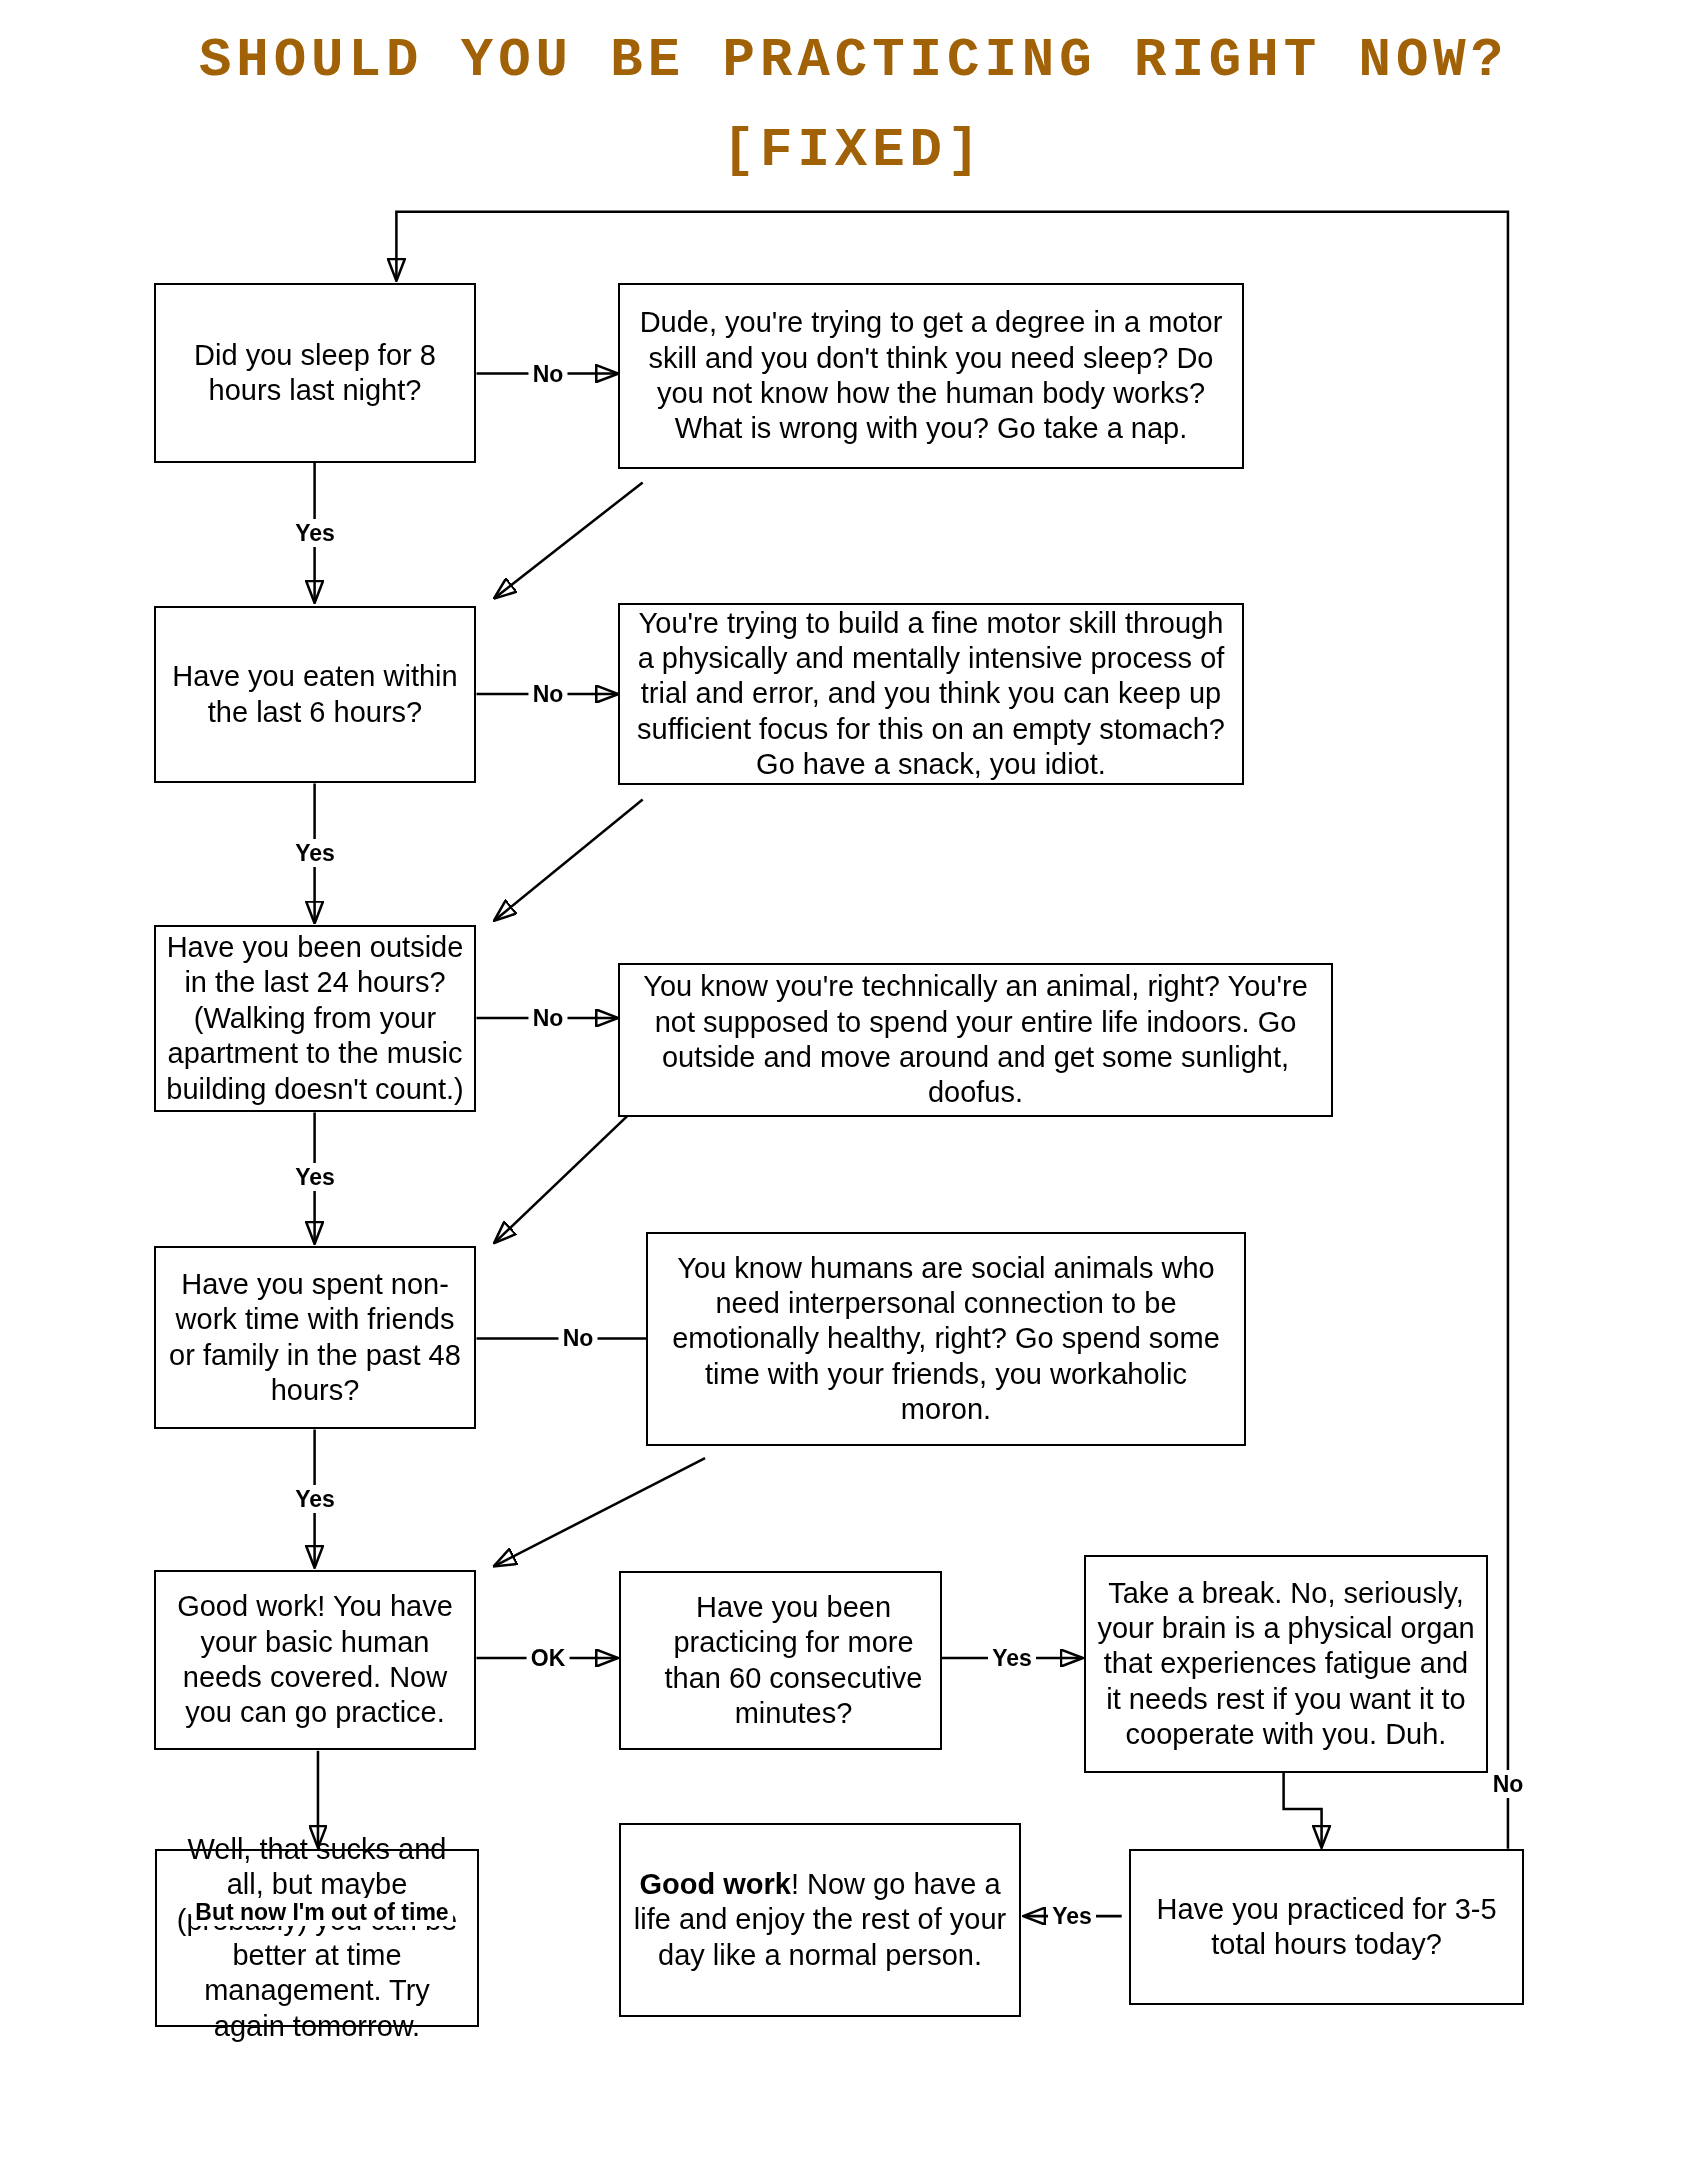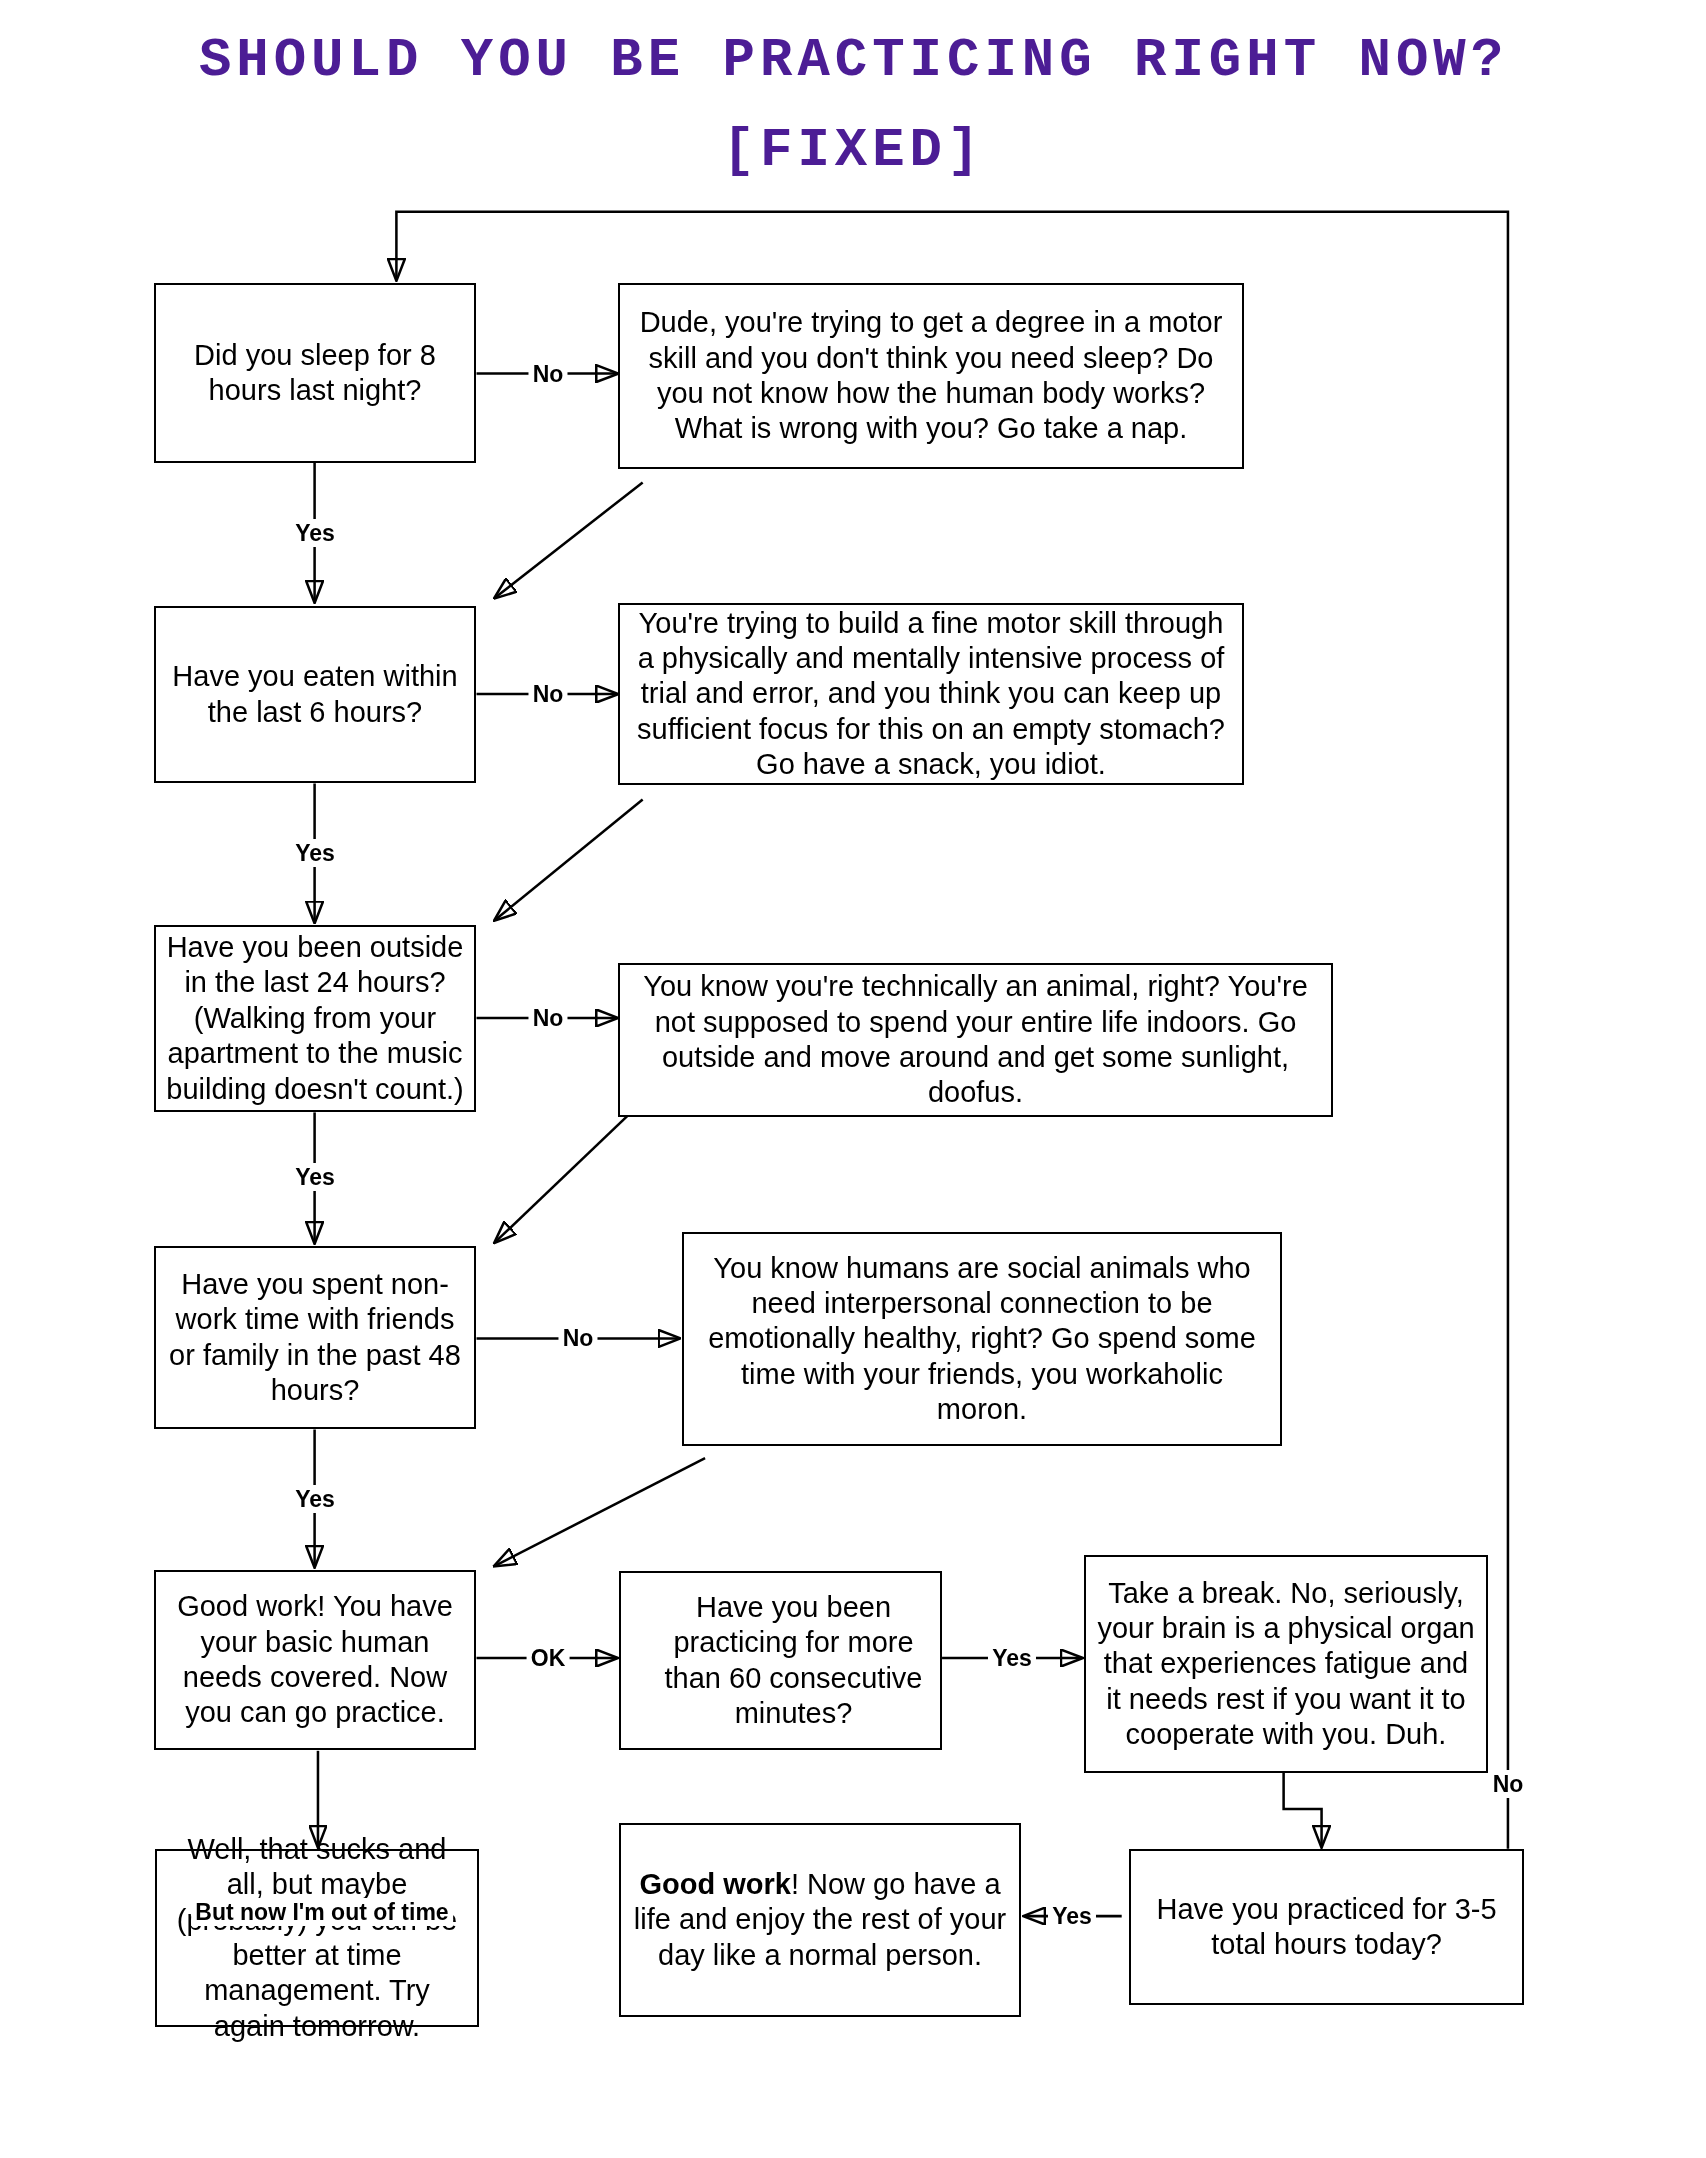--- a/index.html
+++ b/index.html
@@ -17,21 +17,21 @@
     overflow: hidden;
   }
   #title {
     position: absolute;
     left: 0;
     top: 30px;
     width: 1707px;
     text-align: center;
     font-family: "Liberation Mono", monospace;
     font-weight: bold;
-    color: #4c1d95;
+    color: #a16207;
   }
   #title .t-line1 {
     font-size: 54px;
     letter-spacing: 5px;
     white-space: nowrap;
   }
   #title .t-line2 {
     font-size: 54px;
     letter-spacing: 5px;
     margin-top: 29px;
@@ -142,21 +142,21 @@
     </div>
     <div class="node" style="left: 154px; top: 925px; width: 322px; height: 187px;">
       <span>Have you been outside in the last 24 hours? (Walking from your apartment to the music building doesn't count.)</span>
     </div>
     <div class="node" style="left: 618px; top: 934px; width: 715px; height: 154px; margin-top: 29px;">
       <span>You know you're technically an animal, right? You're not supposed to spend your entire life indoors. Go outside and move around and get some sunlight, doofus.</span>
     </div>
     <div class="node" style="left: 154px; top: 1246px; width: 322px; height: 183px;">
       <span>Have you spent non-work time with friends or family in the past 48 hours?</span>
     </div>
-    <div class="node" style="left: 682px; top: 1232px; width: 600px; height: 214px;">
+    <div class="node" style="left: 646px; top: 1232px; width: 600px; height: 214px;">
       <span>You know humans are social animals who need interpersonal connection to be emotionally healthy, right? Go spend some time with your friends, you workaholic moron.</span>
     </div>
     <div class="node" style="left: 154px; top: 1570px; width: 322px; height: 180px;">
       <span>Good work! You have your basic human needs covered. Now you can go practice.</span>
     </div>
     <div class="node" style="left: 619px; top: 1571px; width: 323px; height: 179px; padding-left: 36px;">
       <span>Have you been practicing for more than 60 consecutive minutes?</span>
     </div>
     <div class="node" style="left: 1084px; top: 1555px; width: 404px; height: 218px;">
       <span>Take a break. No, seriously, your brain is a physical organ that experiences fatigue and it needs rest if you want it to cooperate with you. Duh.</span>

